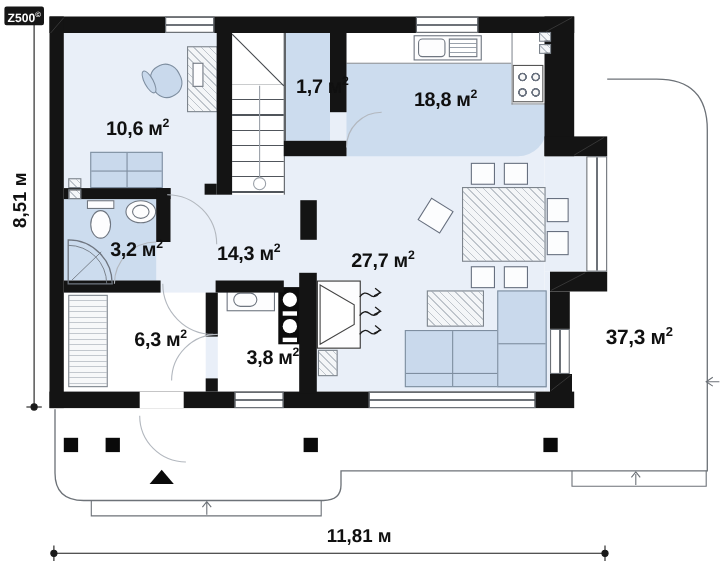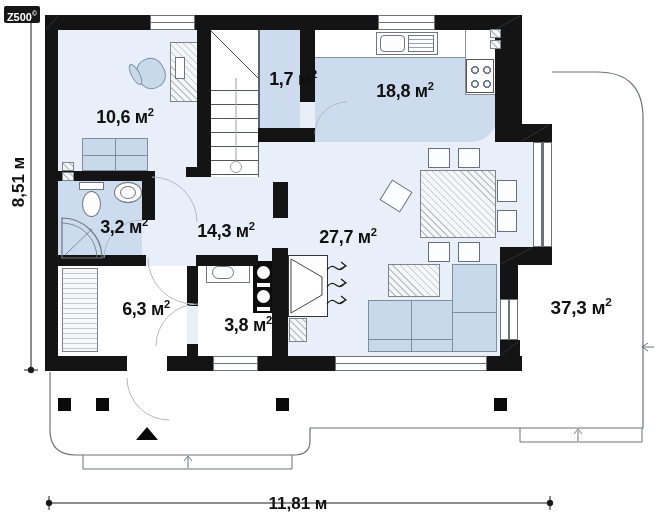--- a/index.html
+++ b/index.html
@@ -250,20 +250,20 @@
   <div class="room-label" style="left:146px;top:309px;">
     <span>6,3</span><span> м</span><sup>2</sup>
   </div>
   <div class="room-label" style="left:228px;top:325px;margin-left:20px;">
     <span>3,8</span><span> м</span><sup>2</sup>
   </div>
   <div class="room-label t-label" style="left:581px;top:307px;">
     <span>37,3</span><span> м</span><sup>2</sup>
   </div>
 
-  <div class="dim-label" style="left:240px;top:494px;width:116px;text-align:center;">11,81 м</div>
+  <div class="dim-label" style="left:240px;top:478px;width:116px;text-align:right;">11,81 м</div>
   <div class="dim-label" style="left:-12px;top:172px;width:62px;height:20px;text-align:center;transform:rotate(-90deg);">8,51 м</div>
 
   <div class="logo">
     <span>Z500</span><sup>©</sup>
   </div>
 
 </div>
 
 </body></html>

